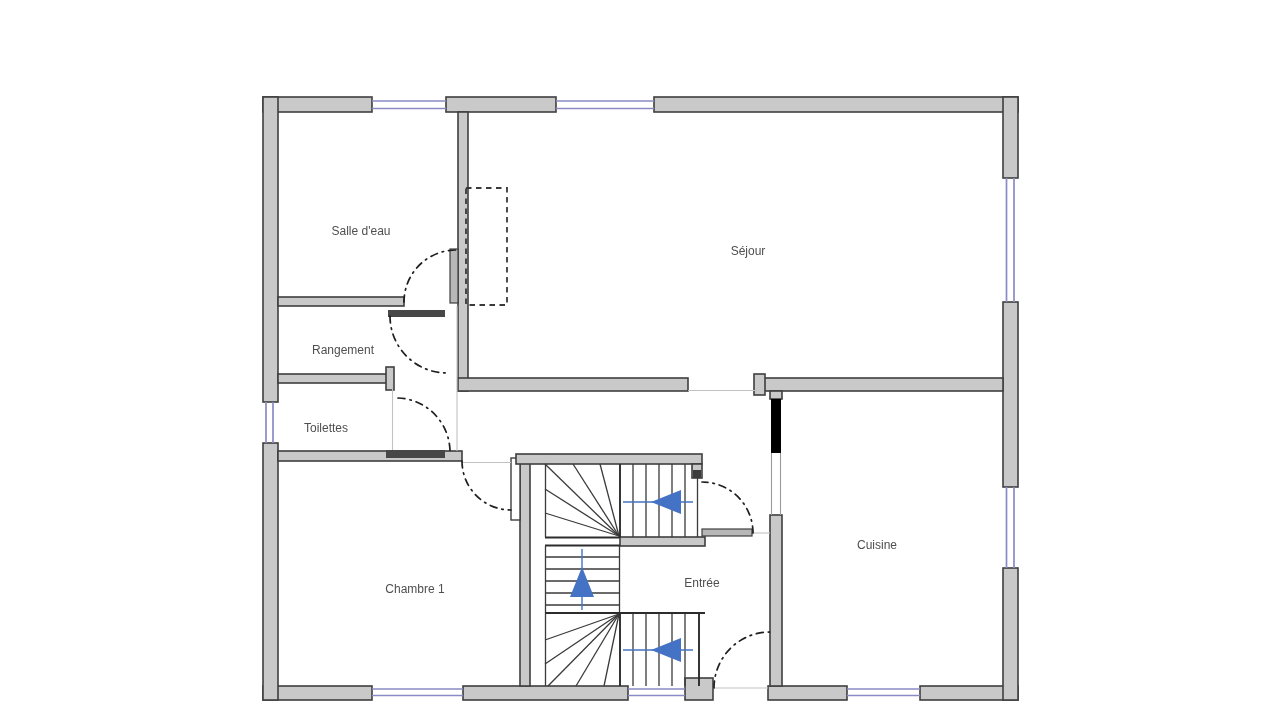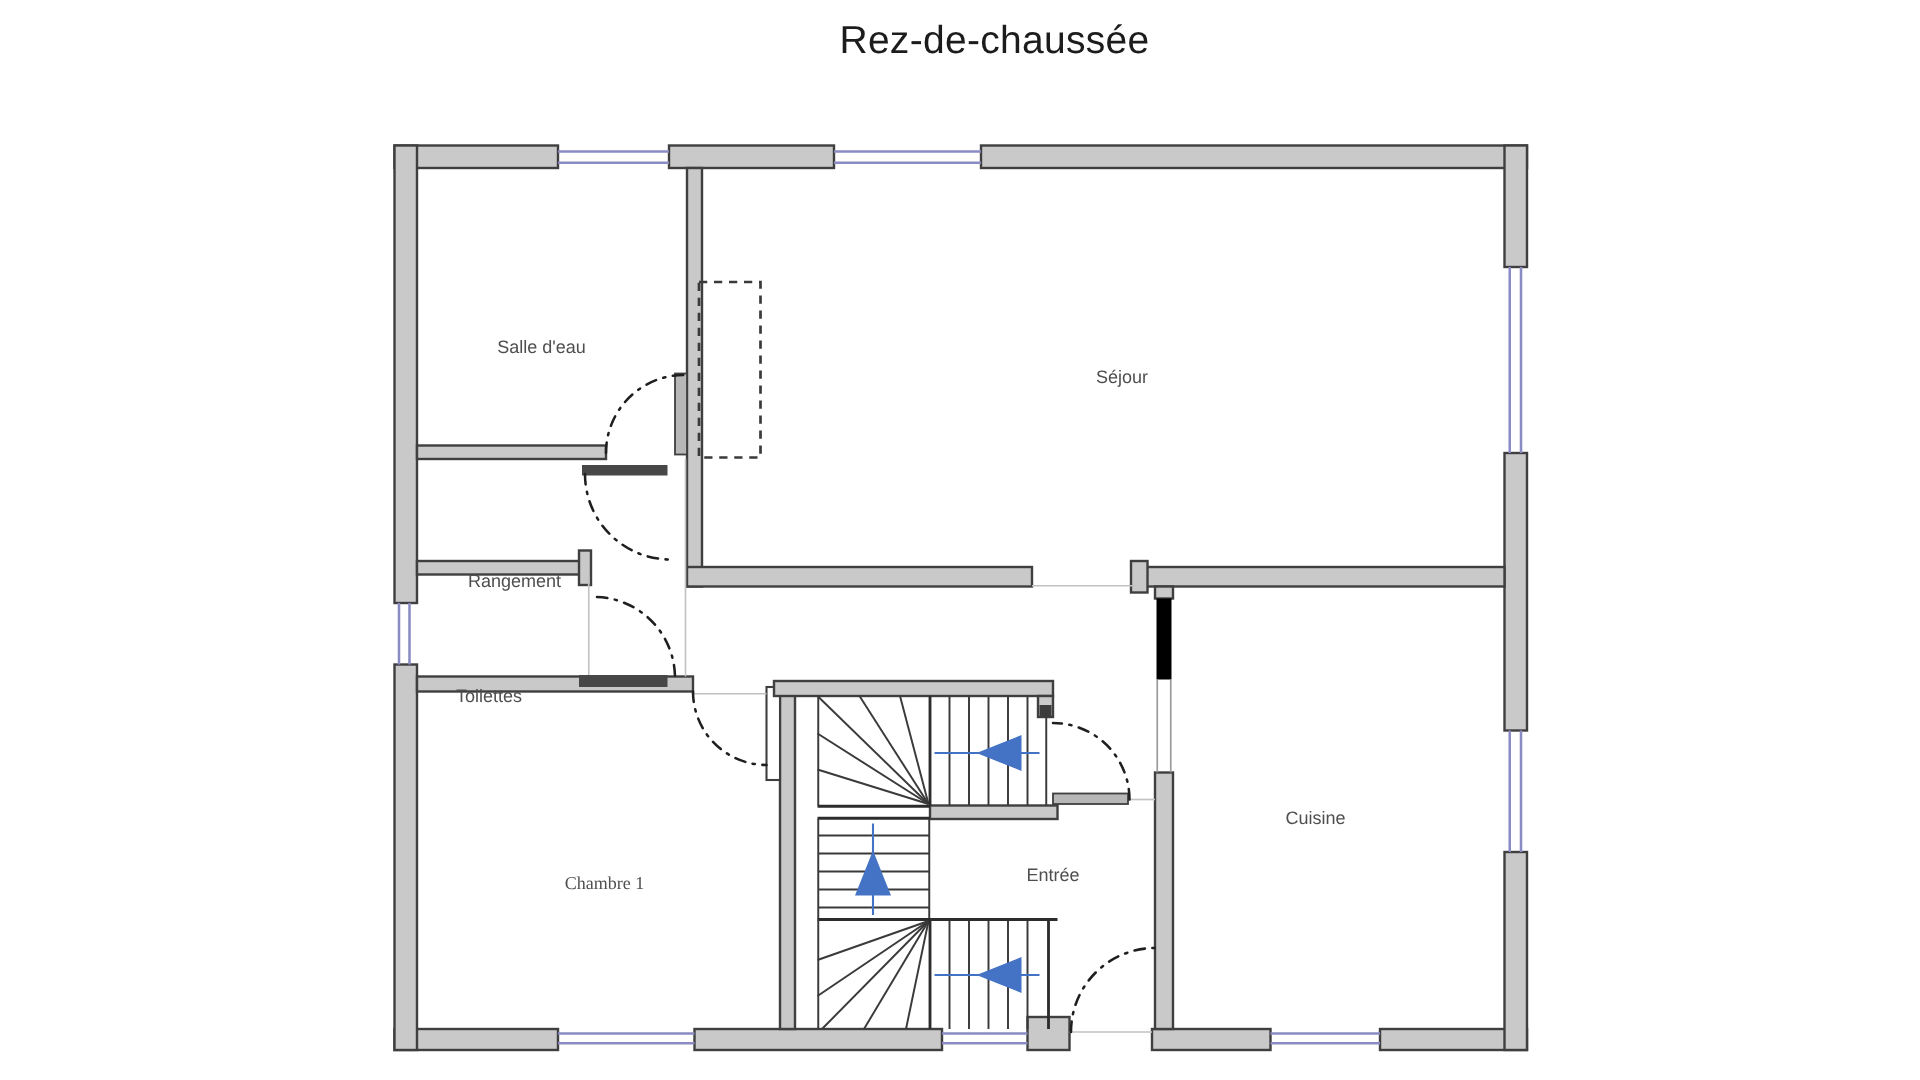--- a/index.html
+++ b/index.html
@@ -218,22 +218,21 @@
         <line class="tread" x1="659" y1="614" x2="659" y2="686"></line>
         <line class="tread" x1="672" y1="614" x2="672" y2="686"></line>
         <line class="tread" x1="685" y1="614" x2="685" y2="686"></line>
         <line class="tread-heavy" x1="699" y1="614" x2="699" y2="686"></line>
         <line class="blue-line" x1="623" y1="650" x2="693" y2="650"></line>
         <polygon class="blue-head" points="651,650 681,638 681,662"></polygon>
       </g>
     </g>
   </svg>
 
-  <div class="page-title">Rez-de-chaussée</div>
 
   <div class="room-label" style="left:361px;top:231px;">Salle d'eau</div>
   <div class="room-label" style="left:748px;top:251px;text-align:center;">Séjour</div>
-  <div class="room-label" style="left:343px;top:350px;margin-top:37px;">Rangement</div>
-  <div class="room-label" style="left:326px;top:428px;margin-top:36px;">Toilettes</div>
-  <div class="room-label" style="left:403px;top:589px;font-family:Liberation Serif, serif;">Chambre 1</div>
+  <div class="room-label" style="left:343px;top:350px;">Rangement</div>
+  <div class="room-label" style="left:326px;top:428px;">Toilettes</div>
+  <div class="room-label" style="left:415px;top:589px;">Chambre 1</div>
   <div class="room-label" style="left:702px;top:583px;">Entrée</div>
   <div class="room-label" style="left:877px;top:545px;text-align:center;">Cuisine</div>
 </div>
 
 </body></html>

